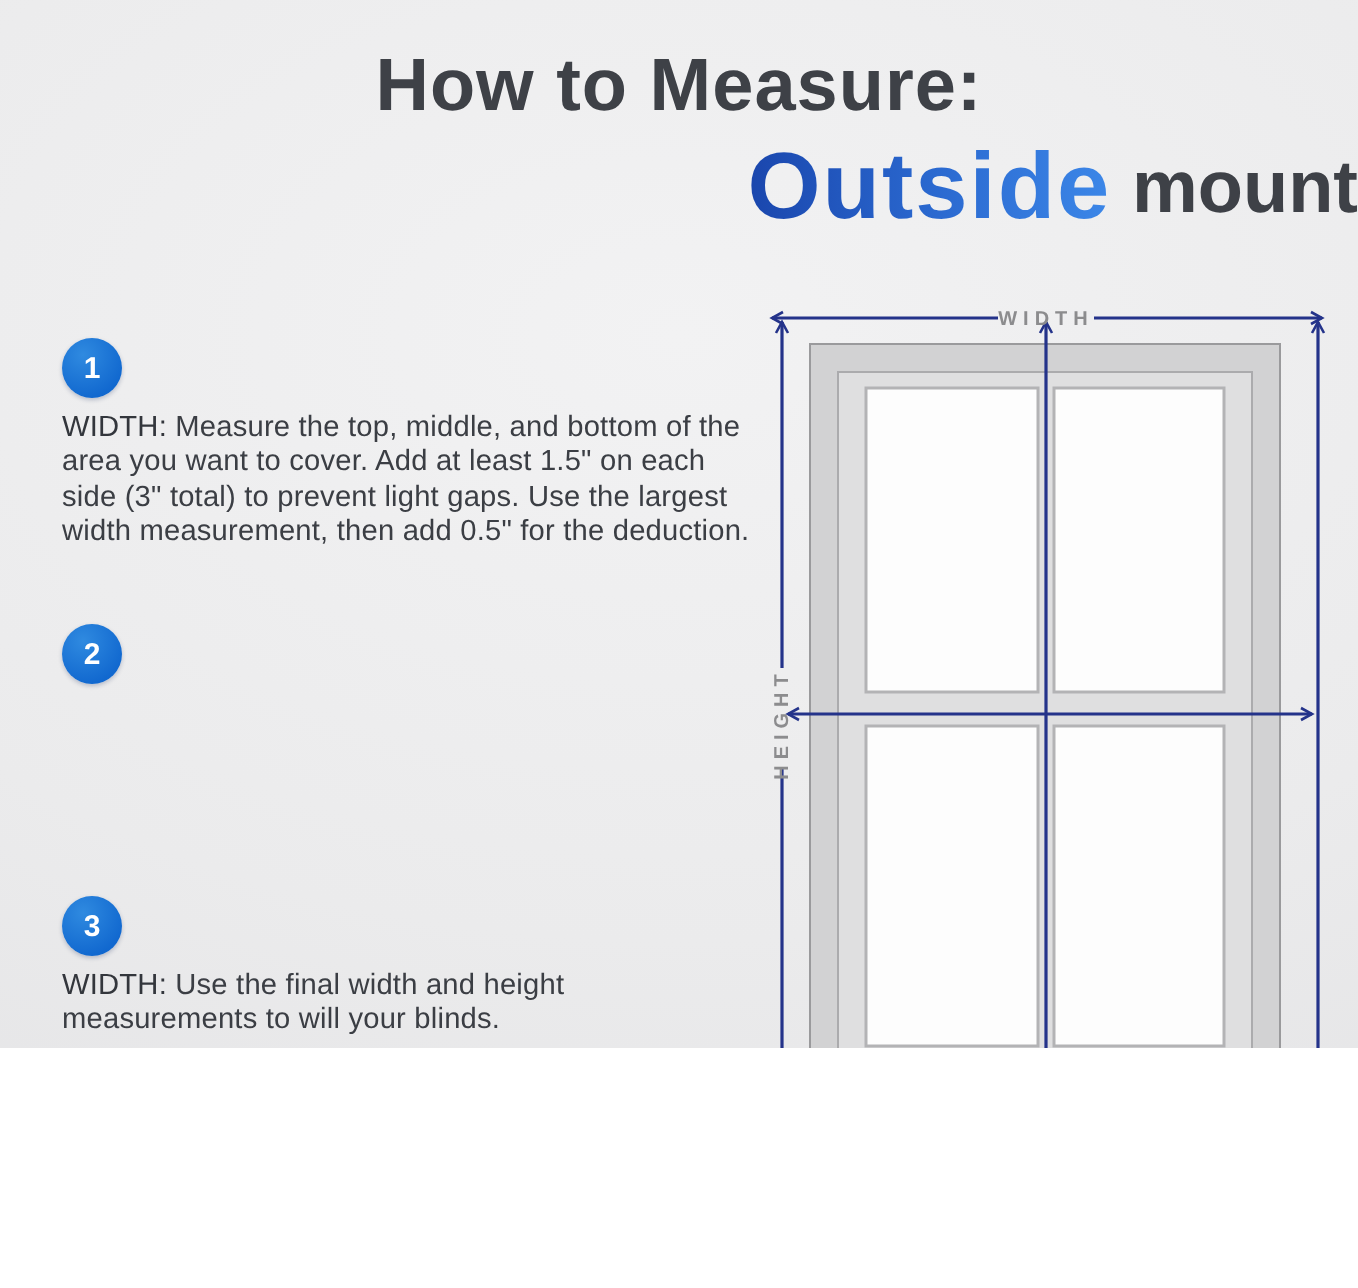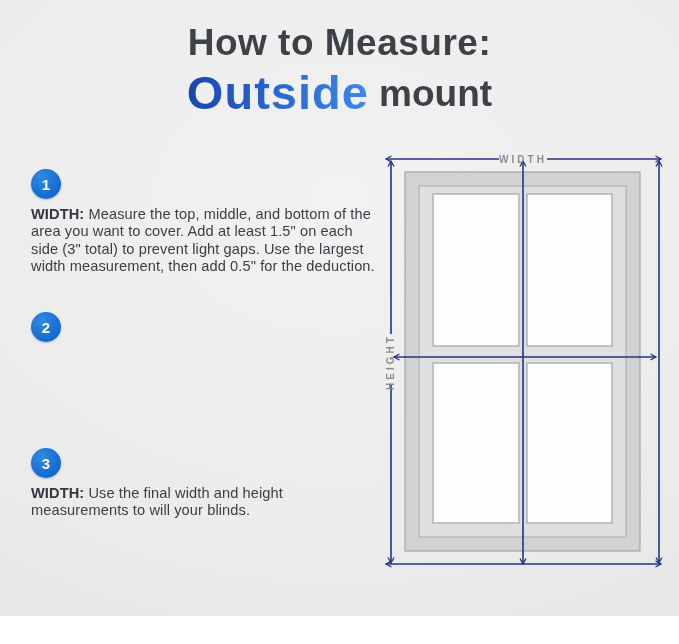--- a/index.html
+++ b/index.html
@@ -1,27 +1,27 @@
 <!DOCTYPE html>
 <html><head>
 <meta charset="utf-8">
 <style>
   * { margin:0; padding:0; box-sizing:border-box; }
   html,body { width:679px; height:644px; }
   body { font-family:"Liberation Sans", sans-serif; }
 
   .canvas {
-    position:relative; width:679px; height:616px; overflow:hidden;
+    position:relative; width:679px; height:524px; overflow:hidden;
     background: radial-gradient(130% 105% at 50% 32%, #f2f2f3 0%, #ebebec 55%, #e2e2e4 100%);
   }
 
   
   .title { position:absolute; top:22px; left:0; width:100%; text-align:center; color:#3e4147; }
   .title-line1 { font-size:37px; font-weight:700; letter-spacing:0.5px; }
-  .title-line2 { font-size:37px; font-weight:700; margin-top:1px; }
+  .title-line2 { font-size:37px; font-weight:700; margin-top:1px;text-align:right; }
   .title-highlight {
     font-size:47px; font-weight:800; letter-spacing:1px;
     background:linear-gradient(90deg,#1a46ad 0%, #2a68cf 50%, #3c87e8 100%);
     -webkit-background-clip:text; background-clip:text; color:transparent;
     vertical-align:-3px;
   }
   .title-suffix { color:#3e4147; }
 
   
   .steps { position:absolute; left:31px; top:169px; width:352px; }
@@ -31,21 +31,21 @@
     width:30px; height:30px; border-radius:50%;
     background: radial-gradient(circle at 35% 28%, #2f8ae0, #1168cf 75%);
     color:#fff; font-size:15px; font-weight:700;
     display:flex; align-items:center; justify-content:center;
     box-shadow:0 1px 2px rgba(20,40,90,.25);
   }
   .step-text {
     margin-top:7px; font-size:14.6px; line-height:17.4px;
     color:#3b3e44; letter-spacing:0.1px;
   }
-  .step-text strong { font-weight:700; color:#33363c; }
+  .step-text strong { font-weight:400; color:#33363c; }
 
   
   .diagram { position:absolute; left:380px; top:144px; width:299px; height:434px; }
   .dim-label {
     font-size:10px; font-weight:600; letter-spacing:3px;
     fill:#8c8c8e; font-family:"Liberation Sans", sans-serif;
   }
 
   
   .footer {

